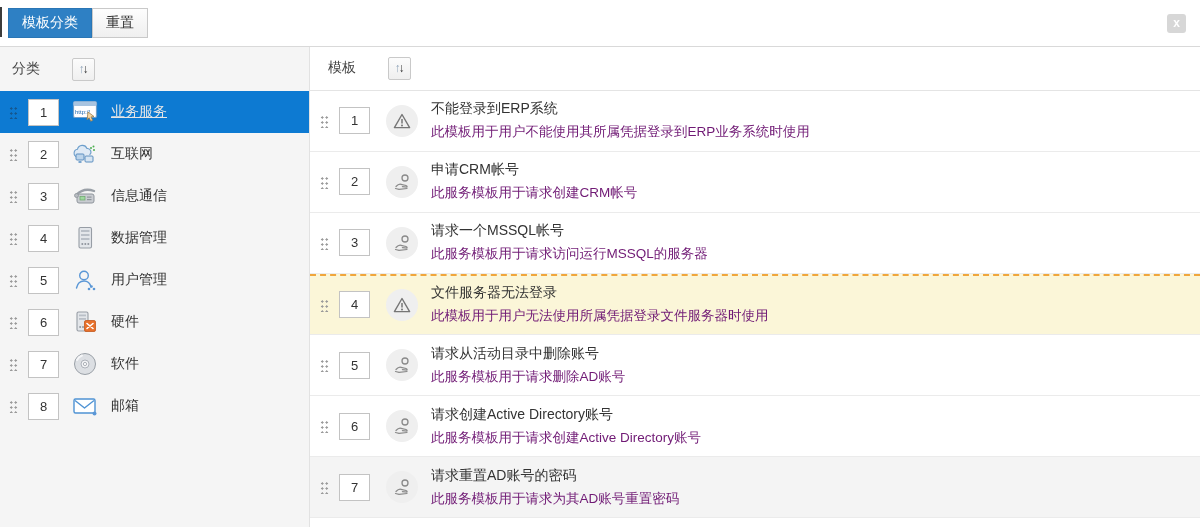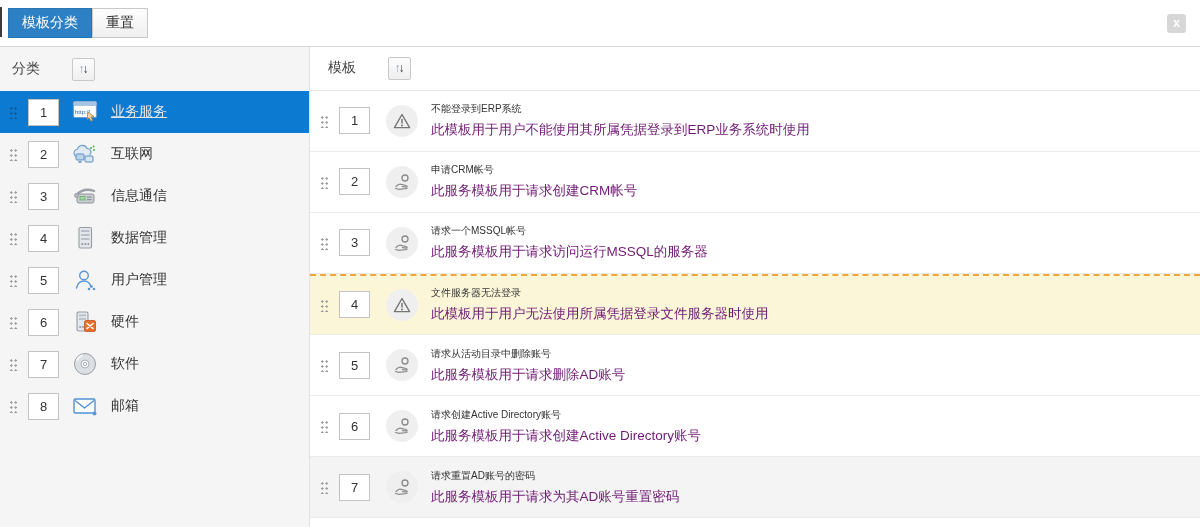--- a/index.html
+++ b/index.html
@@ -67,21 +67,21 @@
   .main { flex:1; background:#fff; display:flex; flex-direction:column; min-width:0; }
   .main .panel-header { border-bottom:1px solid #e4e4e4; padding-left:18px; }
   .tpl-row {
     height:61px; display:flex; align-items:center; padding-left:10px;
     border-bottom:1px solid #ebebeb; background:#fff; cursor:pointer;
   }
   .tpl-row.highlighted { background:#fbf6d8; border-top:2px dashed #f0a63b; height:62px; }
   .tpl-row.hover { background:#f4f4f4; }
   .tpl-icon { width:32px; height:32px; margin-left:16px; flex:0 0 32px; }
   .tpl-text { margin-left:13px; min-width:0; }
-  .tpl-title { font-size:10px; color:#333; margin-bottom:5px; }
+  .tpl-title { font-size:14px; color:#333; margin-bottom:5px; }
   .tpl-desc { font-size:13.5px; color:#701a75; }
   .row-sliver { height:9px; background:#fff; }
 </style>
 </head>
 <body>
 
 <div class="app">
 
   <div class="titlebar">
     <div class="edge-sliver"></div>

